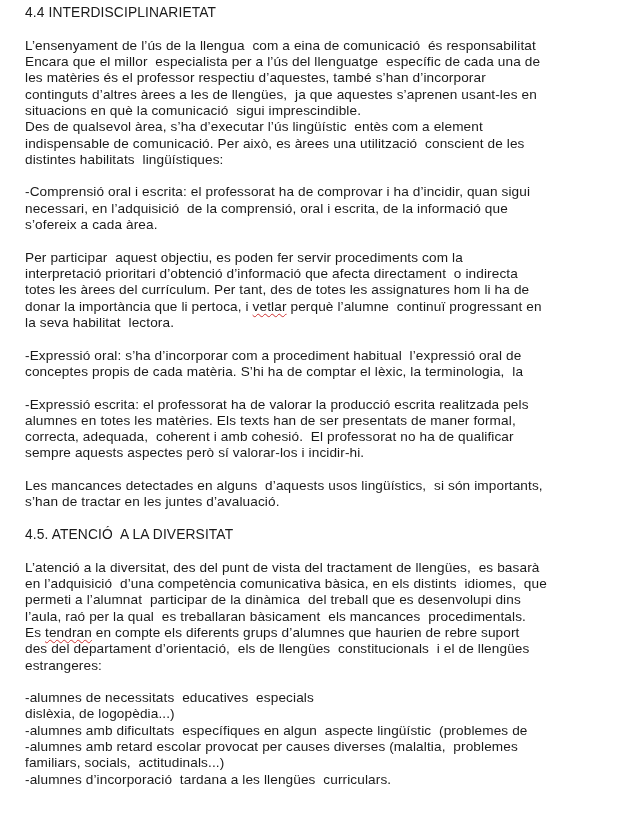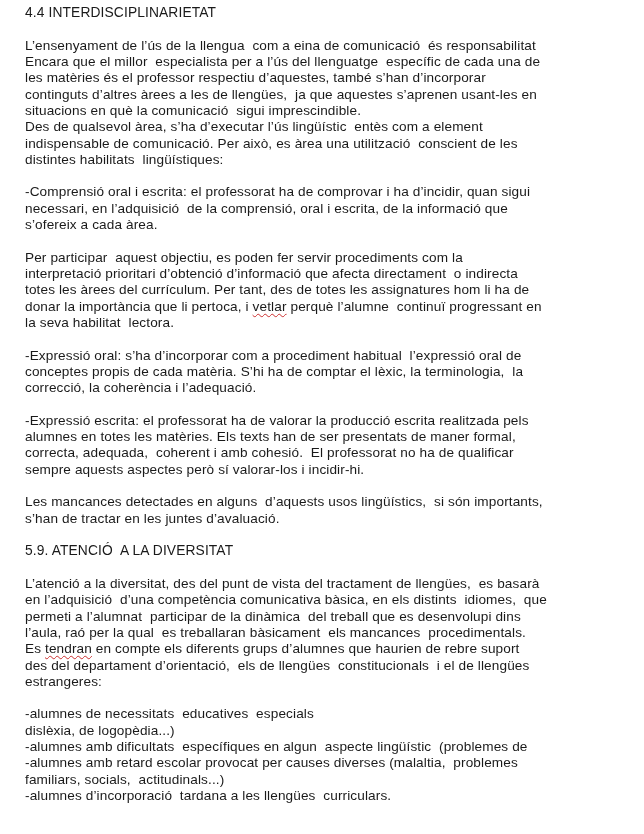--- a/index.html
+++ b/index.html
@@ -43,46 +43,45 @@
 <div class="page">
   <div>
       <div class="line heading">4.4 INTERDISCIPLINARIETAT</div>
       <div class="line"></div>
       <div class="line">L’ensenyament de l’ús de la llengua  com a eina de comunicació  és responsabilitat</div>
       <div class="line">Encara que el millor  especialista per a l’ús del llenguatge  específic de cada una de</div>
       <div class="line">les matèries és el professor respectiu d’aquestes, també s’han d’incorporar</div>
       <div class="line">continguts d’altres àrees a les de llengües,  ja que aquestes s’aprenen usant-les en</div>
       <div class="line">situacions en què la comunicació  sigui imprescindible.</div>
       <div class="line">Des de qualsevol àrea, s’ha d’executar l’ús lingüístic  entès com a element</div>
-      <div class="line">indispensable de comunicació. Per això, es àrea una utilització  conscient de les</div>
+      <div class="line">indispensable de comunicació. Per això, es àrees una utilització  conscient de les</div>
       <div class="line">distintes habilitats  lingüístiques:</div>
       <div class="line"></div>
       <div class="line">-Comprensió oral i escrita: el professorat ha de comprovar i ha d’incidir, quan sigui</div>
       <div class="line">necessari, en l’adquisició  de la comprensió, oral i escrita, de la informació que</div>
       <div class="line">s’ofereix a cada àrea.</div>
       <div class="line"></div>
       <div class="line">Per participar  aquest objectiu, es poden fer servir procediments com la</div>
       <div class="line">interpretació prioritari d’obtenció d’informació que afecta directament  o indirecta</div>
       <div class="line">totes les àrees del currículum. Per tant, des de totes les assignatures hom li ha de</div>
       <div class="line"><span>donar la importància que li pertoca, i </span><span class="misspelled">vetlar</span><span> perquè l’alumne  continuï progressant en</span></div>
       <div class="line">la seva habilitat  lectora.</div>
       <div class="line"></div>
       <div class="line">-Expressió oral: s’ha d’incorporar com a procediment habitual  l’expressió oral de</div>
       <div class="line">conceptes propis de cada matèria. S’hi ha de comptar el lèxic, la terminologia,  la</div>
-      <div class="line">correcció, la coherència i l’adequació.</div>
       <div class="line"></div>
       <div class="line">-Expressió escrita: el professorat ha de valorar la producció escrita realitzada pels</div>
       <div class="line">alumnes en totes les matèries. Els texts han de ser presentats de maner formal,</div>
       <div class="line">correcta, adequada,  coherent i amb cohesió.  El professorat no ha de qualificar</div>
       <div class="line">sempre aquests aspectes però sí valorar-los i incidir-hi.</div>
       <div class="line"></div>
       <div class="line">Les mancances detectades en alguns  d’aquests usos lingüístics,  si són importants,</div>
       <div class="line">s’han de tractar en les juntes d’avaluació.</div>
       <div class="line"></div>
-      <div class="line heading">5.9. ATENCIÓ  A LA DIVERSITAT</div>
+      <div class="line heading">4.5. ATENCIÓ  A LA DIVERSITAT</div>
       <div class="line"></div>
       <div class="line">L’atenció a la diversitat, des del punt de vista del tractament de llengües,  es basarà</div>
       <div class="line">en l’adquisició  d’una competència comunicativa bàsica, en els distints  idiomes,  que</div>
       <div class="line">permeti a l’alumnat  participar de la dinàmica  del treball que es desenvolupi dins</div>
       <div class="line">l’aula, raó per la qual  es treballaran bàsicament  els mancances  procedimentals.</div>
       <div class="line"><span>Es </span><span class="misspelled">tendran</span><span> en compte els diferents grups d’alumnes que haurien de rebre suport</span></div>
       <div class="line">des del departament d’orientació,  els de llengües  constitucionals  i el de llengües</div>
       <div class="line">estrangeres:</div>
       <div class="line"></div>
       <div class="line">-alumnes de necessitats  educatives  especials</div>

